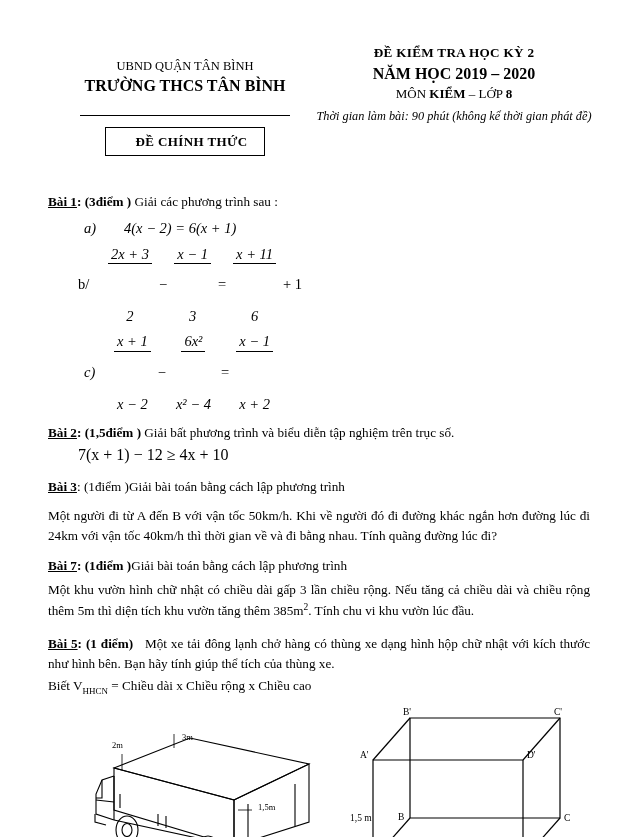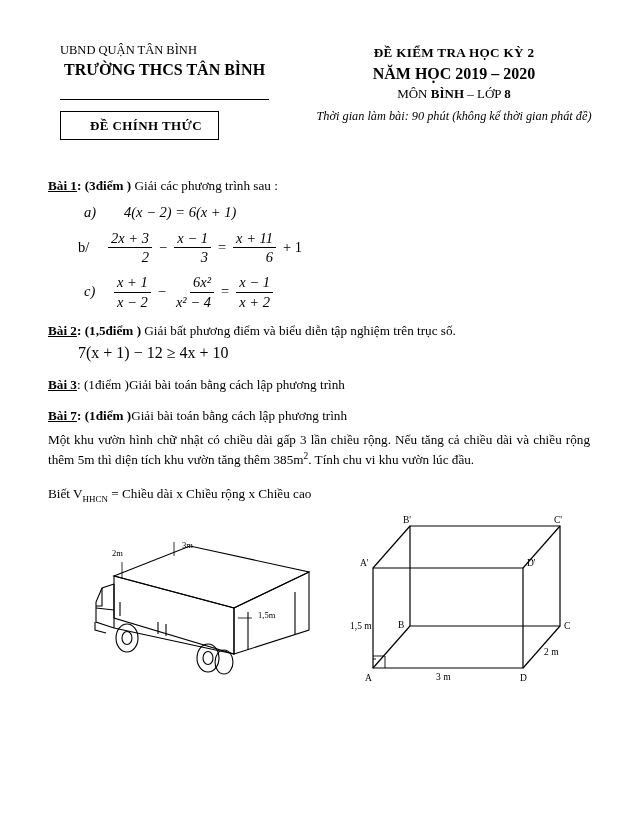--- a/index.html
+++ b/index.html
@@ -25,23 +25,24 @@
 
   
   .header {
     display: flex;
     flex-direction: row;
     padding: 42px 44px 0 60px;
     box-sizing: border-box;
   }
   .header-left {
     width: 250px;
-    text-align: left;
+    text-align: center;
     font-size: 12.5px;
     line-height: 1.35;
+    margin-top: 16px;
   }
   .header-left .school {
     font-weight: bold;
     font-size: 16px;
     border-bottom: 1.2px solid #000;
     display: inline-block;
     padding: 0 4px 19px 4px;
   }
   .official-box {
     border: 1.1px solid #000;
@@ -109,24 +110,25 @@
   }
   .mlabel {
     font-style: italic;
     width: 26px;
     flex: none;
     text-align: left;
   }
   .frac {
     display: inline-flex;
     flex-direction: column;
-    align-items: flex-end;
+    align-items: center;
     vertical-align: middle;
     margin: 0 4px;
     font-style: italic;
+    gap: 43px;
   }
   .frac .num {
     padding: 0 3px 1px 3px;
     border-bottom: 1.1px solid #000;
     line-height: 1.15;
   }
   .frac .den {
     padding: 1px 3px 0 3px;
     line-height: 1.15;
   }
@@ -163,21 +165,21 @@
   <div class="header">
     <div class="header-left">
       <div>UBND QUẬN TÂN BÌNH</div>
       <div><span class="school">TRƯỜNG THCS TÂN BÌNH</span></div>
       <div><span class="official-box">ĐỀ CHÍNH THỨC</span></div>
     </div>
     <div class="header-right">
       <div class="l1">ĐỀ KIỂM TRA HỌC KỲ 2</div>
       <div class="l2">NĂM HỌC 2019 – 2020</div>
       <div class="l3">
-        <span>MÔN </span><b>BÌNH</b><span> – LỚP </span><b>8</b>
+        <span>MÔN </span><b>KIỂM</b><span> – LỚP </span><b>8</b>
       </div>
       <div class="l4">
         <span>Thời gian làm bài: </span><b>90 phút</b><span> (không kể thời gian phát đề)</span>
       </div>
     </div>
   </div>
 
   <div class="content">
 
     <div class="bai">
@@ -223,41 +225,45 @@
         <span class="op">=</span>
         <span class="frac">
           <span class="num">x − 1</span>
           <span class="den">x + 2</span>
         </span>
       </div>
     </div>
 
     <div class="bai" style="margin-top:11px;">
       <div>
-        <span class="q-label">Bài 2</span><span class="bold">: (1,5điểm )</span> <span>Giải bất phương điểm và biểu diễn tập nghiệm trên trục số.</span>
+        <span class="q-label">Bài 2</span><span class="bold">: (1,5điểm )</span> <span>Giải bất phương trình và biểu diễn tập nghiệm trên trục số.</span>
       </div>
       <div style="margin-left:30px; font-size:16px;">7(x + 1) − 12 ≥ 4x + 10</div>
     </div>
 
     <div class="bai" style="margin-top:10px;">
       <div>
         <span class="q-label">Bài 3</span><span>: (1điểm )</span><span>Giải bài toán bằng cách lập phương trình</span>
       </div>
+      <div class="para" style="margin-top:9px;">Một người đi từ A đến B với vận tốc 50km/h. Khi về người đó đi đường khác ngắn hơn đường lúc đi 24km với vận tốc 40km/h thì thời gian về và đi bằng nhau. Tính quãng đường lúc đi?</div>
     </div>
 
     <div class="bai" style="margin-top:11px;">
       <div>
         <span class="q-label">Bài 7</span><span class="bold">: (1điểm )</span><span>Giải bài toán bằng cách lập phương trình</span>
       </div>
       <div class="para">
         <span>Một khu vườn hình chữ nhật có chiều dài gấp 3 lần chiều rộng. Nếu tăng cả chiều dài và chiều rộng thêm 5m thì diện tích khu vườn tăng thêm 385m</span><span class="sup roman">2</span><span>. Tính chu vi khu vườn lúc đầu.</span>
       </div>
     </div>
 
     <div class="bai" style="margin-top:13px;">
+      <div class="para">
+        <span class="q-label">Bài 5</span><span class="bold">: (1 điểm)</span>&nbsp;&nbsp; <span>Một xe tải đông lạnh chở hàng có thùng xe dạng hình hộp chữ nhật với kích thước như hình bên. Bạn hãy tính giúp thể tích của thùng xe.</span>
+      </div>
       <div style="margin-top:2px;">
         <span>Biết V</span><span class="sub">HHCN</span><span> = Chiều dài x Chiều rộng x Chiều cao</span>
       </div>
     </div>
 
     <div class="figures">
 
       <div class="fig-truck">
         <svg width="260" height="160" viewBox="0 0 260 160">
           <g fill="none" stroke="#000" stroke-width="1.1">

